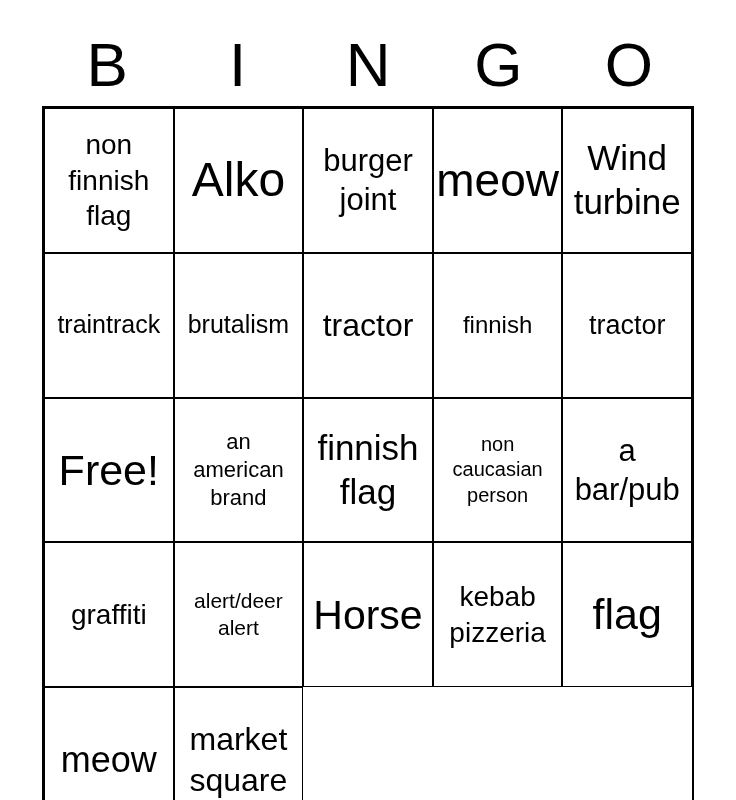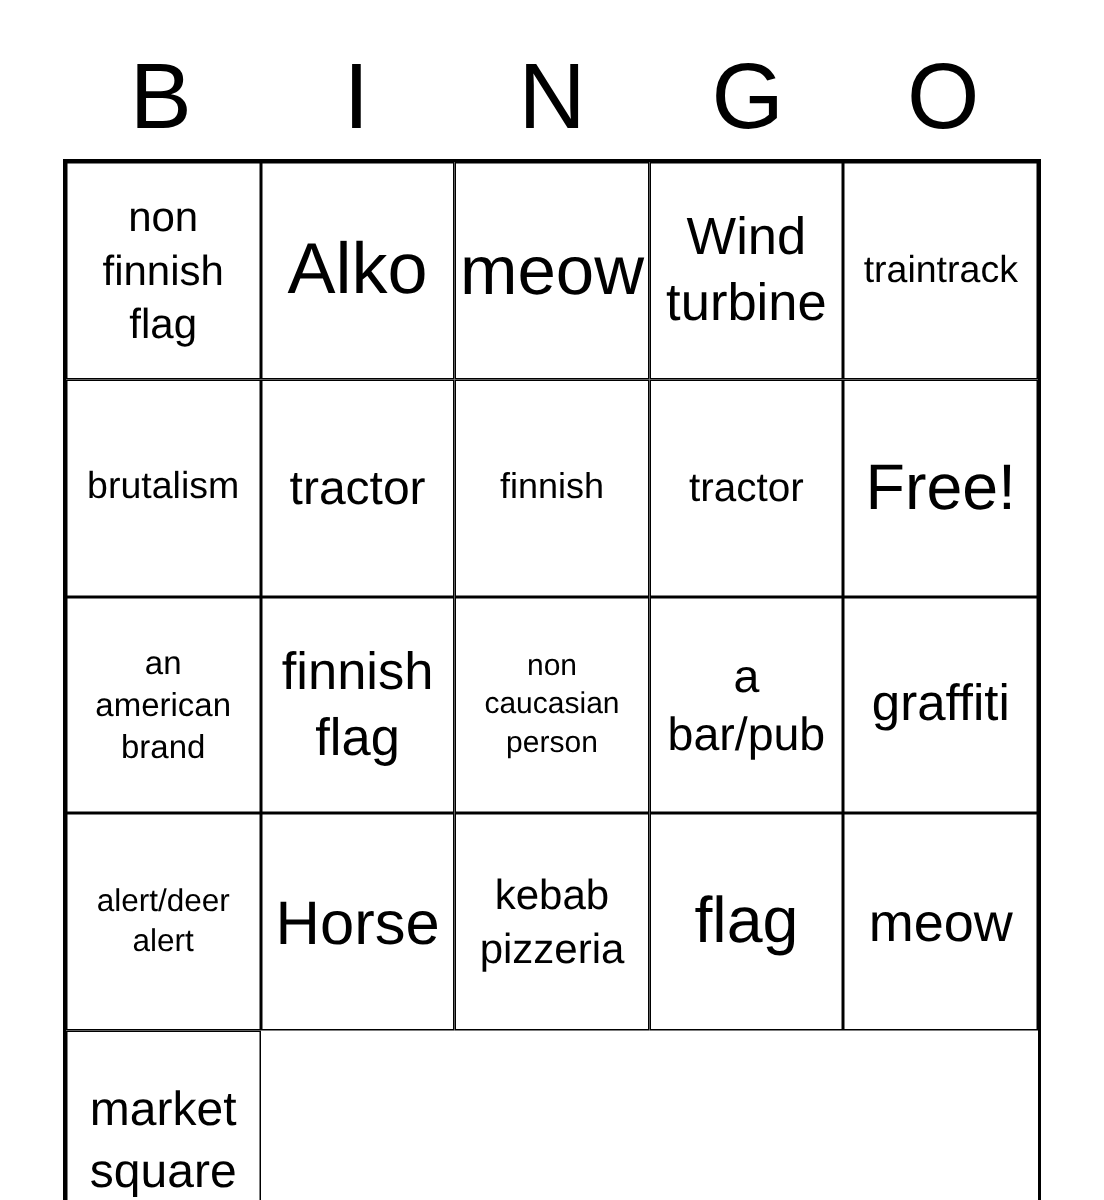--- a/index.html
+++ b/index.html
@@ -54,21 +54,21 @@
     white-space: pre-line;
     line-height: 1.27;
     padding: 2px;
     overflow: hidden;
     cursor: pointer;
     background: #ffffff;
   }
   
   .f20{font-size:20px}.f21{font-size:21px}.f22{font-size:22px}.f24{font-size:24px}
   .f25{font-size:25px}.f27{font-size:27px}.f28{font-size:28px}.f31{font-size:31px}
-  .f32{font-size:32px}.f34{font-size:34px}.f35{font-size:35px}.f36{font-size:36px}
+  .f32{font-size:32px}.f34{font-size:28px}.f35{font-size:35px}.f36{font-size:36px}
   .f38{font-size:38px}.f41{font-size:41px}.f43{font-size:43px}.f46{font-size:46px}
   .f48{font-size:48px}
 </style>
 </head>
 <body>
 
 <div class="card">
 
   <div class="title">
     <div class="letter">B</div>
@@ -76,20 +76,22 @@
     <div class="letter">N</div>
     <div class="letter">G</div>
     <div class="letter">O</div>
   </div>
 
   <div class="grid">
     <div class="cell f28">non
 finnish
 flag</div>
     <div class="cell f48">Alko</div>
+    <div class="cell f31">burger
+joint</div>
     <div class="cell f46">meow</div>
 
     <div class="cell f35">Wind
 turbine</div>
     <div class="cell f25">traintrack</div>
     <div class="cell f25">brutalism</div>
     <div class="cell f32">tractor</div>
 
     <div class="cell f24">finnish</div>
     <div class="cell f27">tractor</div>

